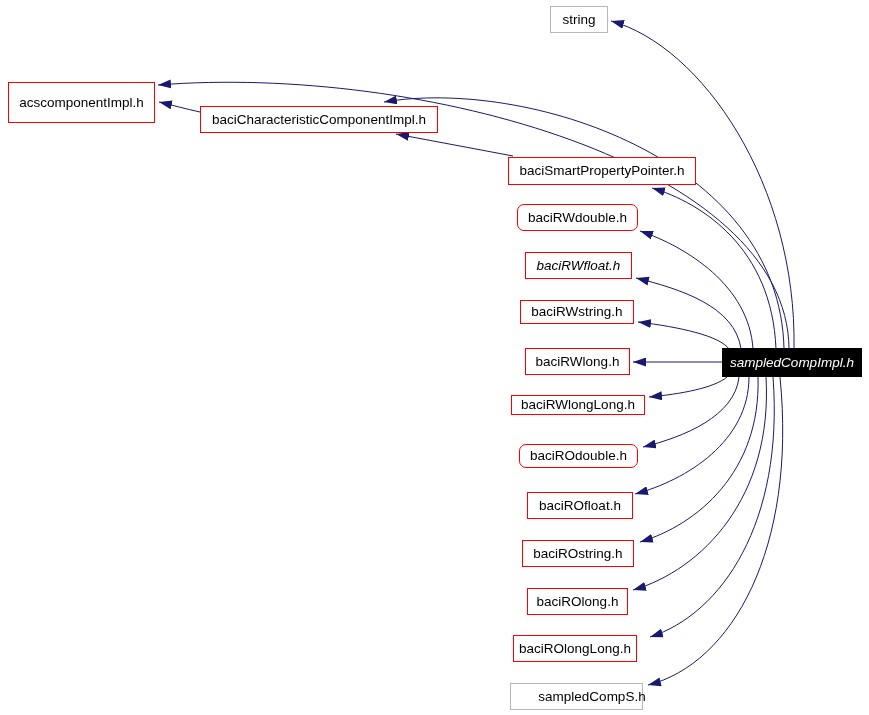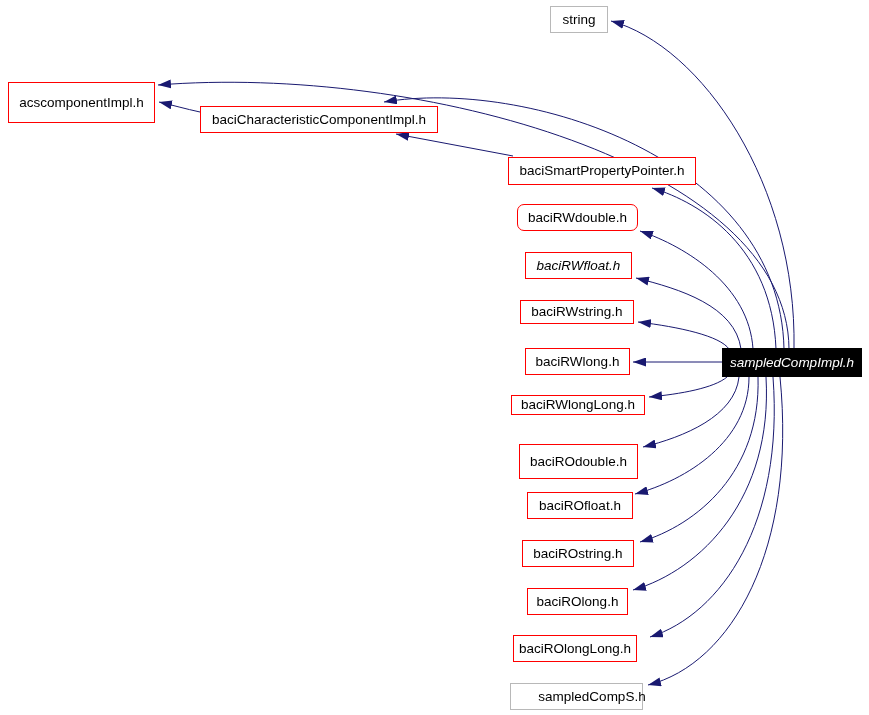--- a/index.html
+++ b/index.html
@@ -84,21 +84,21 @@
   <div id="node-layer">
       <div class="node gray" style="left: 550px; top: 6px; width: 58px; height: 27px;">string</div>
       <div class="node red" style="left: 8px; top: 82px; width: 147px; height: 41px;">acscomponentImpl.h</div>
       <div class="node red" style="left: 200px; top: 106px; width: 238px; height: 27px;">baciCharacteristicComponentImpl.h</div>
       <div class="node red" style="left: 485px; top: 157px; width: 188px; height: 28px; margin-left: 23px;">baciSmartPropertyPointer.h</div>
       <div class="node red" style="left: 517px; top: 204px; width: 121px; height: 27px; border-radius: 7px;">baciRWdouble.h</div>
       <div class="node red" style="left: 525px; top: 252px; width: 107px; height: 27px; font-style: italic;">baciRWfloat.h</div>
       <div class="node red" style="left: 520px; top: 300px; width: 114px; height: 24px;">baciRWstring.h</div>
       <div class="node red" style="left: 525px; top: 348px; width: 105px; height: 27px;">baciRWlong.h</div>
       <div class="node red" style="left: 511px; top: 395px; width: 134px; height: 20px;">baciRWlongLong.h</div>
-      <div class="node red" style="left: 519px; top: 444px; width: 119px; height: 35px;">baciROdouble.h</div>
+      <div class="node red" style="left: 519px; top: 444px; width: 119px; height: 24px; border-radius: 7px;">baciROdouble.h</div>
       <div class="node red" style="left: 527px; top: 492px; width: 106px; height: 27px;">baciROfloat.h</div>
       <div class="node red" style="left: 522px; top: 540px; width: 112px; height: 27px;">baciROstring.h</div>
       <div class="node red" style="left: 527px; top: 588px; width: 101px; height: 27px;">baciROlong.h</div>
       <div class="node red" style="left: 513px; top: 635px; width: 124px; height: 27px;">baciROlongLong.h</div>
       <div class="node gray" style="left: 510px; top: 683px; width: 133px; height: 27px; padding-left: 31px;">sampledCompS.h</div>
       <div class="node main" style="left: 722px; top: 348px; width: 140px; height: 29px;">sampledCompImpl.h</div>
     </div>
 </div>
 
 </body></html>

